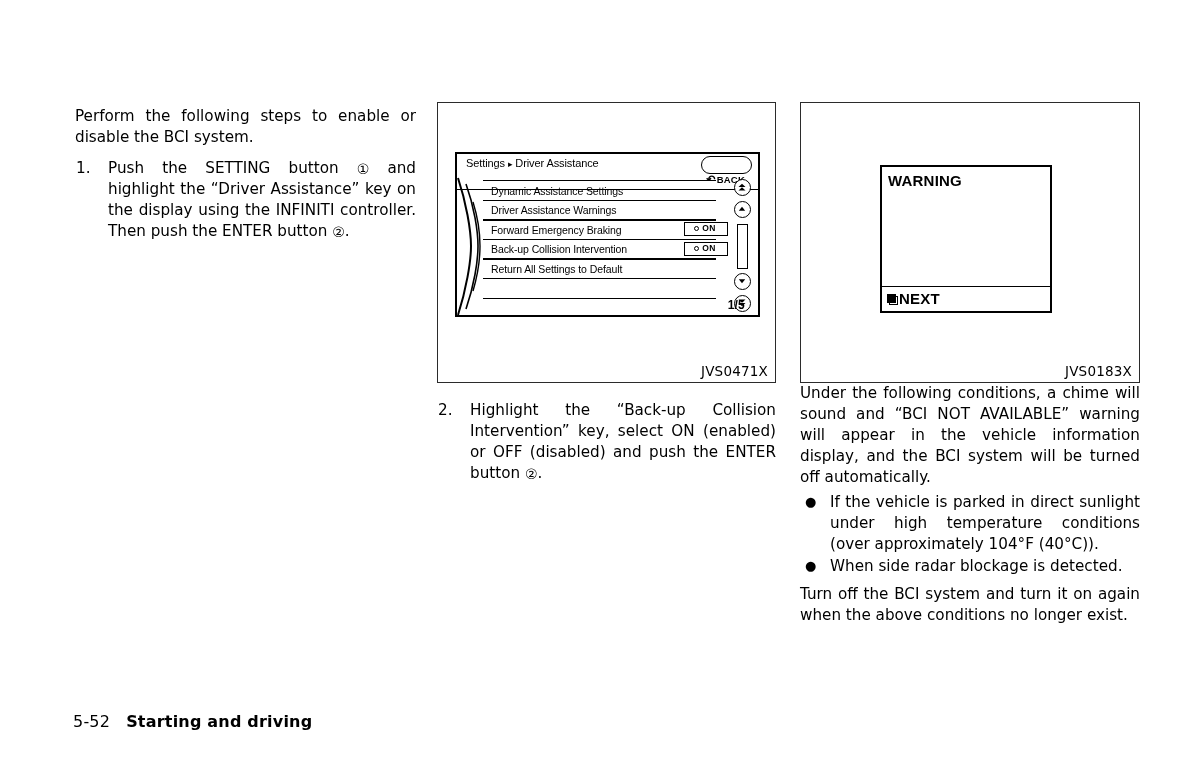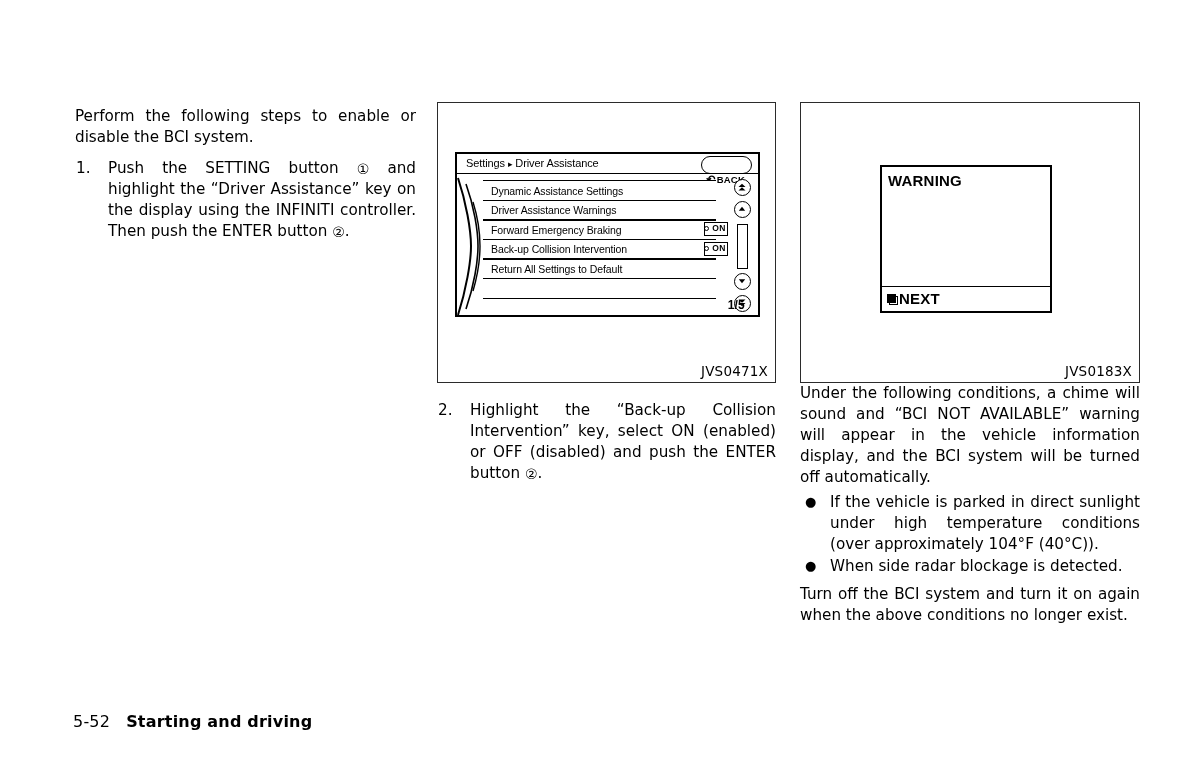--- a/index.html
+++ b/index.html
@@ -129,21 +129,21 @@
     left: 17px;
     top: 49px;
     width: 305px;
     height: 165px;
     border: 2.2px solid #000;
     box-sizing: border-box;
     background: #fff;
   }
   .nav-header {
     position: relative;
-    height: 20px;
+    height: 36px;
     border-bottom: 1.6px solid #000;
     box-sizing: border-box;
   }
   .nav-title {
     position: absolute;
     left: 9px;
     top: 3px;
     font-size: 11px;
     font-family: "Liberation Sans", sans-serif;
     letter-spacing: -0.1px;
@@ -208,21 +208,21 @@
     font-size: 10.5px;
     font-family: "Liberation Sans", sans-serif;
     letter-spacing: -0.1px;
     white-space: nowrap;
   }
   .nav-row.empty { border-bottom: 1.4px solid #000; }
   .nav-toggle {
     position: absolute;
     right: -12px;
     top: 2px;
-    width: 24px;
+    width: 44px;
     height: 14px;
     border: 1.6px solid #000;
     box-sizing: border-box;
     font-size: 8.5px;
     font-family: "Liberation Sans", sans-serif;
     font-weight: 700;
     letter-spacing: 0.3px;
     line-height: 11px;
     text-align: center;
     background: #fff;

